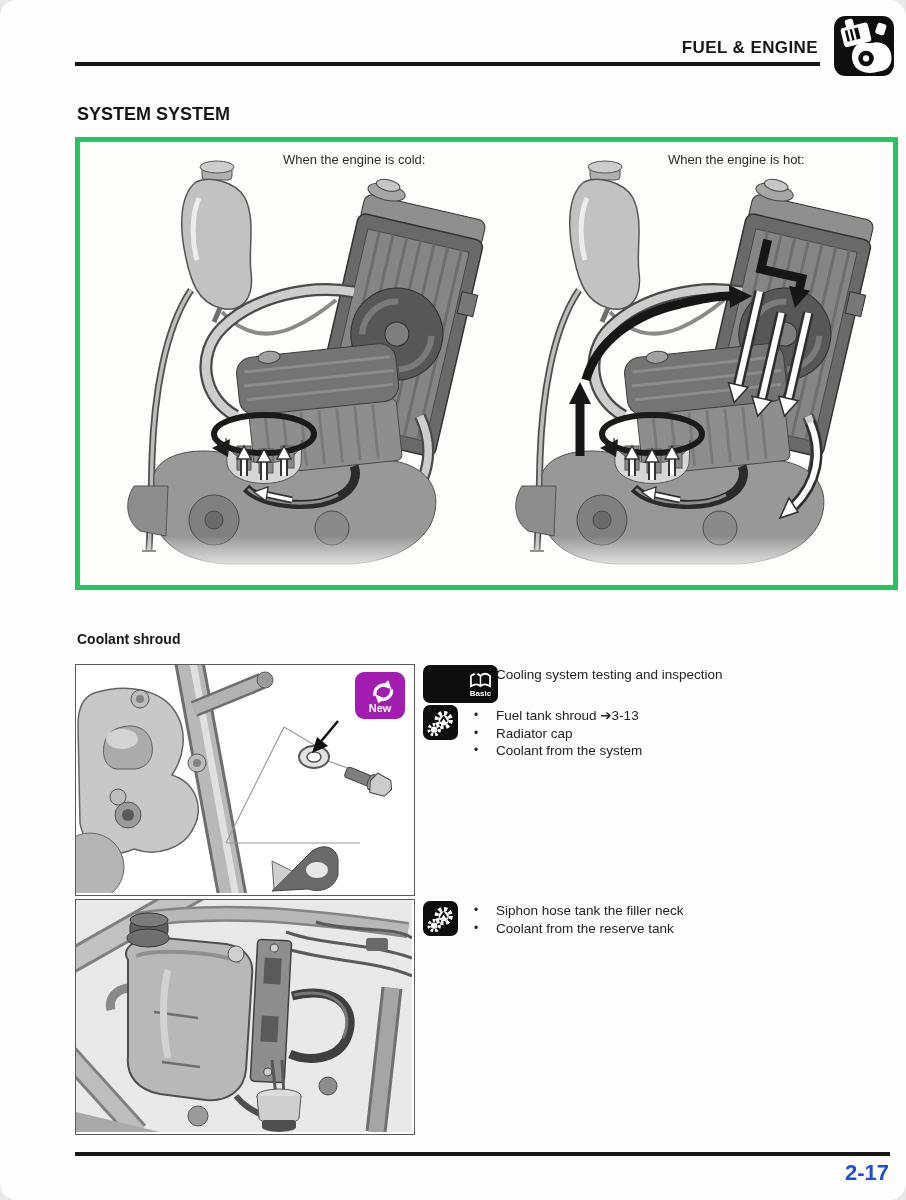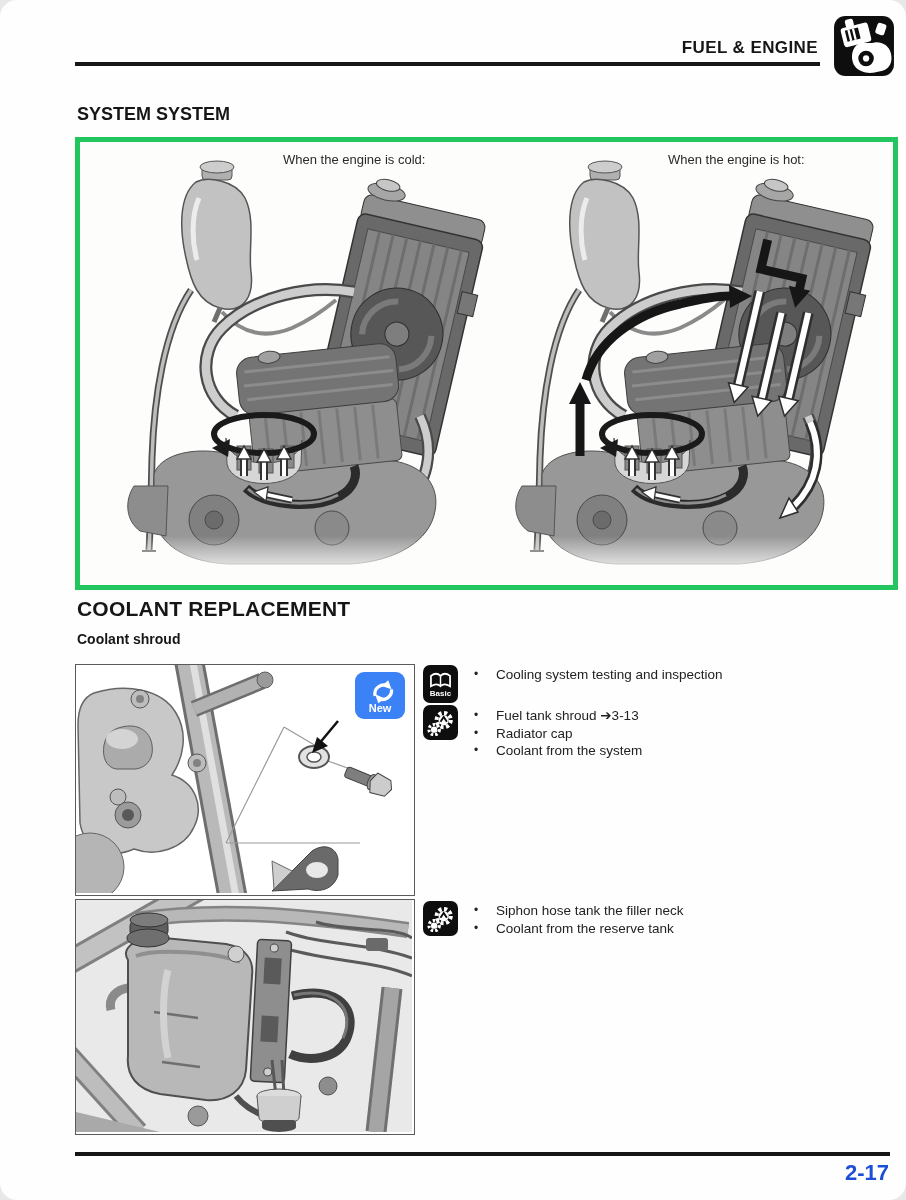--- a/index.html
+++ b/index.html
@@ -28,28 +28,28 @@
   }
   .diagram-label{position:absolute;top:10px;font-size:13px;color:#2a2a2a;}
   .label-cold{left:203px;}
   .label-hot{left:588px;}
   .diagram-svg{position:absolute;left:0;top:0;}
   
   .figure{position:absolute;left:75px;width:338px;background:#fff;border:1px solid #5a5a5a;}
   .figure1{top:664px;height:230px;}
   .figure2{top:899px;height:234px;}
   .new-badge{
-    position:absolute;left:279px;top:7px;width:50px;height:47px;background:#3b82f6;
+    position:absolute;left:279px;top:7px;width:50px;height:47px;background:#a21caf;
     border-radius:9px;display:flex;flex-direction:column;align-items:center;justify-content:center;
   }
   .new-badge span{color:#fff;font-size:11px;font-weight:bold;line-height:11px;margin-top:-1px;}
   
   .step-icon{position:absolute;left:423px;width:35px;background:#0e0e0e;border-radius:7px;
     display:flex;flex-direction:column;align-items:center;justify-content:center;}
-  .icon-basic{top:665px;height:38px;}
+  .icon-basic{top:665px;height:38px;padding-left:40px;}
   .icon-remove1{top:705px;height:35px;}
   .icon-remove2{top:901px;height:35px;}
   .step-icon .mini-label{color:#fff;font-size:8px;font-weight:bold;line-height:8px;margin-top:-1px;}
   .bullets{position:absolute;left:472px;width:420px;}
   .bullets-1{top:666px;}
   .bullets-2{top:707px;}
   .bullets-3{top:902px;}
   .bullet-row{display:flex;font-size:13.5px;line-height:17.5px;color:#222;}
   .bullet-dot{width:22px;text-align:left;padding-left:2px;font-size:12px;}
   
@@ -185,21 +185,20 @@
       <use href="#engine-asm" transform="translate(16,16)"></use>
       <g transform="translate(404,16)">
         <use href="#engine-asm"></use>
         <use href="#hot-arrows"></use>
       </g>
     </svg>
     <div class="diagram-label label-cold">When the engine is cold:</div>
     <div class="diagram-label label-hot">When the engine is hot:</div>
   </div>
 
-  <div class="h1 repl-title">COOLANT REPLACEMENT</div>
   <div class="h1 repl-sub">Coolant shroud</div>
 
   <div class="figure figure1">
     <svg width="336" height="228" viewBox="0 0 336 228">
       <rect width="336" height="228" fill="#fff"></rect>
       <path d="M112,-10 L158,240" stroke="#6e6e6e" stroke-width="30"></path>
       <path d="M112,-10 L158,240" stroke="#b9b9b9" stroke-width="24"></path>
       <path d="M116,-8 L160,232" stroke="#e0e0e0" stroke-width="7"></path>
       <path d="M118,44 L186,16" stroke="#6e6e6e" stroke-width="17"></path>
       <path d="M118,44 L186,16" stroke="#b2b2b2" stroke-width="12"></path>

